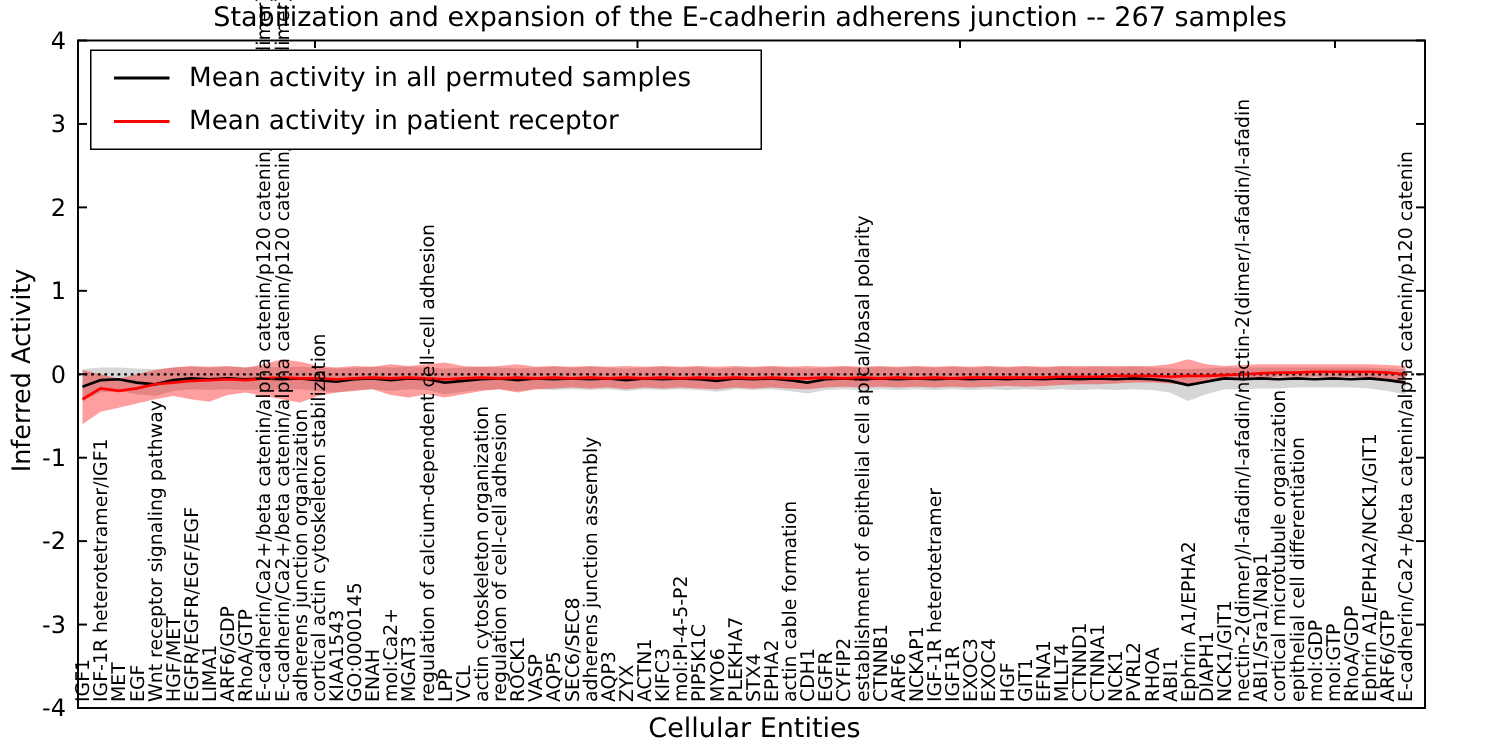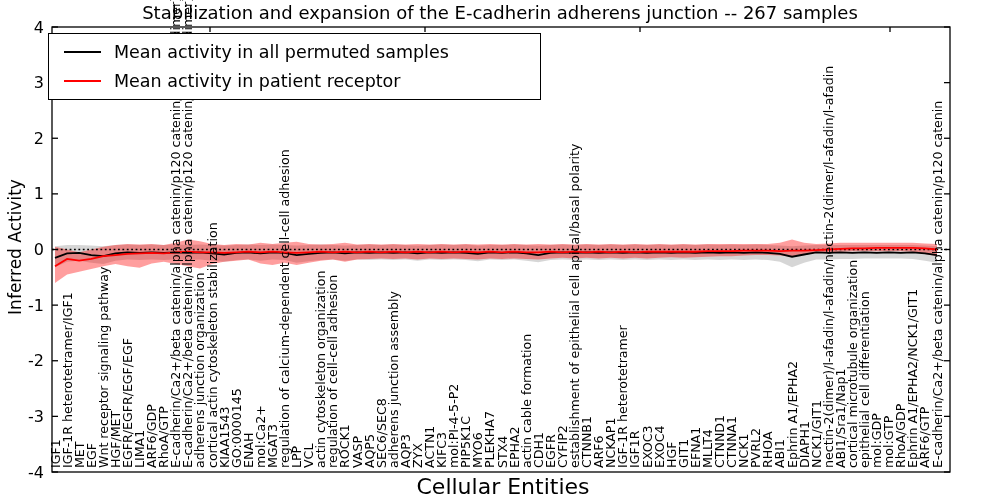--- a/index.html
+++ b/index.html
@@ -5,22 +5,22 @@
   html,body{margin:0;padding:0;background:#ffffff;}
   #figure{position:relative;width:1000px;height:500px;background:#ffffff;overflow:hidden;
           font-family:"DejaVu Sans", sans-serif;color:#000;}
   #plot{position:absolute;left:0;top:0;}
   svg text{font-family:"DejaVu Sans", sans-serif;fill:#000000;}
   #title{position:absolute;left:500px;top:12px;transform:translate(-50%,-50%);
          font-size:18px;white-space:nowrap;}
   #ylab{position:absolute;left:15px;top:247px;transform:translate(-50%,-50%) rotate(-90deg);
         font-size:17px;white-space:nowrap;}
   #xlab{position:absolute;left:503px;top:486px;transform:translate(-50%,-50%);
-        font-size:22px;white-space:nowrap;}
-  #legend{position:absolute;left:48px;top:33px;width:493px;height:67px;
+        font-size:18px;white-space:nowrap;}
+  #legend{position:absolute;left:60px;top:33px;width:448px;height:67px;
           border:1.6px solid #000;background:#fff;box-sizing:border-box;
           display:flex;flex-direction:column;justify-content:space-around;padding:3px 0;}
   .lrow{display:flex;align-items:center;}
   .lline{width:37px;height:0;border-top:2px solid #000;margin-left:15px;margin-right:13px;flex:none;}
   .ltext{font-size:17.5px;white-space:nowrap;}
 </style>
 </head>
 <body>
 
 <div id="figure">

